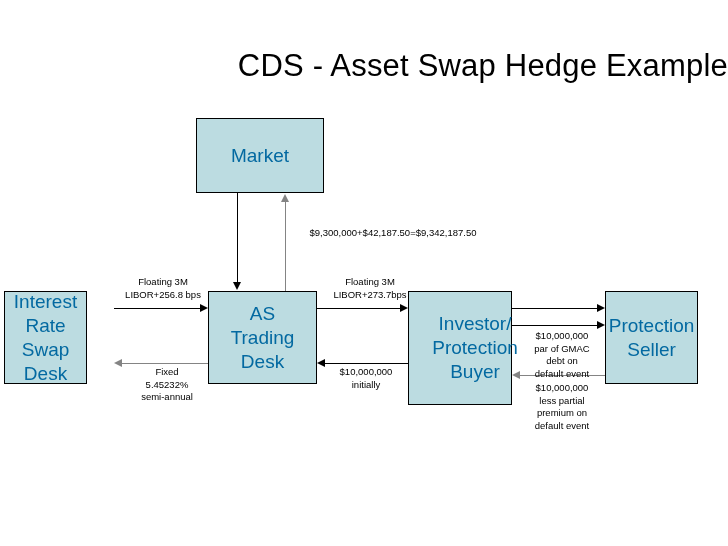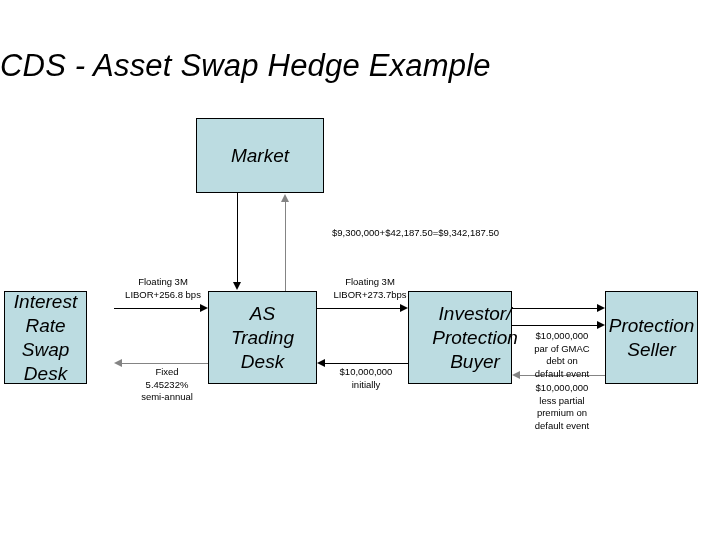--- a/index.html
+++ b/index.html
@@ -17,50 +17,48 @@
     position: relative;
     width: 728px;
     height: 546px;
     background: #ffffff;
   }
   #title {
     position: absolute;
     left: 0;
     top: 48px;
     width: 728px;
-    text-align: left;
+    text-align: right;
     font-size: 31px;
     color: #000000;
     font-weight: normal;
     letter-spacing: 0.2px;
-    font-style: italic;
   }
   .node {
     position: absolute;
     box-sizing: border-box;
     background: #bcdce1;
     border: 1.4px solid #000000;
     display: flex;
     align-items: center;
     justify-content: center;
     text-align: center;
     font-size: 19px;
     line-height: 24px;
-    color: #000000;
-    font-style: italic;
+    color: #0369a1;
   }
   .node span {
     display: block;
     padding: 0 4px;
   }
   
   #node-market      { left: 196px; top: 118px; width: 128px; height: 75px; }
   #node-irs         { left: 4px;  top: 291px; width: 83px; height: 93px; }
   #node-as          { left: 208px; top: 291px; width: 109px; height: 93px; }
-  #node-investor    { left: 408px; top: 291px; width: 104px; height: 93px; padding-left: 30px; }
+  #node-investor    { left: 408px; top: 291px; width: 104px; height: 114px; padding-left: 30px; }
   #node-seller      { left: 605px; top: 291px; width: 93px;  height: 93px; }
 
   
   .h-line {
     position: absolute;
     height: 0;
     border-top: 1.6px solid #000000;
   }
   .h-line.gray { border-top-color: #848484; }
   .v-line {
@@ -101,21 +99,21 @@
   
   .label {
     position: absolute;
     font-size: 9.5px;
     line-height: 12.5px;
     color: #000000;
     text-align: center;
     white-space: pre-line;
   }
   #lbl-market-left  { left: 128px; top: 219px; width: 116px; }
-  #lbl-market-mid   { left: 275px; top: 227px; width: 224px; text-align: right; }
+  #lbl-market-mid   { left: 281px; top: 227px; width: 224px; text-align: center; }
   #lbl-irs-top      { left: 113px; top: 276px; width: 100px; }
   #lbl-irs-bottom   { left: 128px; top: 366px; width: 78px; text-align: center; }
   #lbl-as-top       { left: 320px; top: 276px; width: 100px; }
   #lbl-as-bottom    { left: 330px; top: 366px; width: 72px; }
   #lbl-cds-top      { left: 511px; top: 276px; width: 100px; }
   #lbl-cds-mid      { left: 521px; top: 330px; width: 82px; }
   #lbl-cds-bottom   { left: 521px; top: 382px; width: 82px; }
 </style>
 </head>
 <body>

